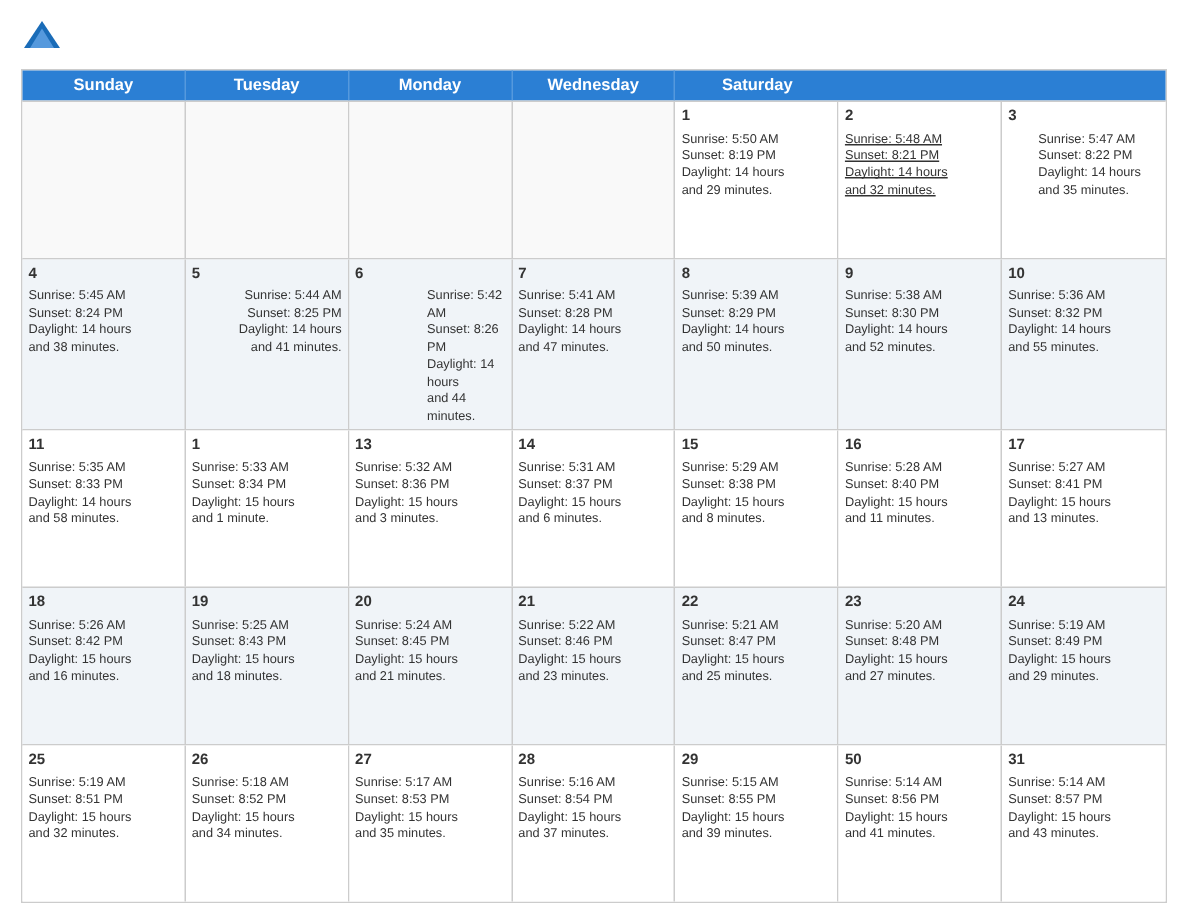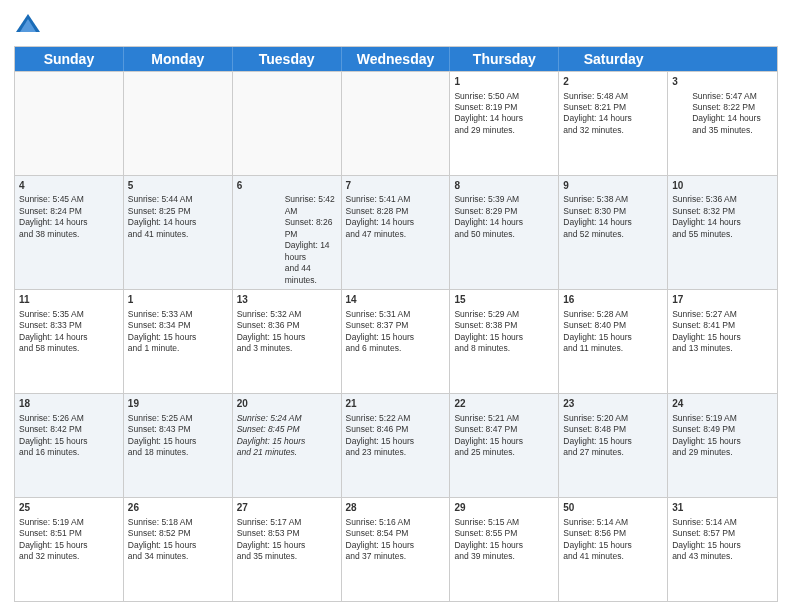--- a/index.html
+++ b/index.html
@@ -65,21 +65,21 @@
       flex-direction: column;
       border: 1px solid #ccc;
     }
     .cal-header {
       display: grid;
       grid-template-columns: repeat(7, 1fr);
       background: #2b7fd4;
     }
     .cal-header-cell {
       color: #fff;
-      font-size: 14px;
+      font-size: 11px;
       font-weight: bold;
       text-align: center;
       padding: 4px 2px;
       border-right: 1px solid #5599dd;
     }
     .cal-header-cell:last-child { border-right: none; }
     .cal-body {
       flex: 1;
       display: flex;
       flex-direction: column;
@@ -129,42 +129,41 @@
     </div>
     <div class="title-block">
       <div class="title-month"></div>
       <div class="title-location"></div>
     </div>
   </div>
 
   <div class="calendar">
     <div class="cal-header">
     <div class="cal-header-cell">Sunday</div>
+        <div class="cal-header-cell">Tuesday</div>
         <div class="cal-header-cell">Monday</div>
-        <div class="cal-header-cell">Tuesday</div>
         <div class="cal-header-cell">Wednesday</div>
-        <div class="cal-header-cell">Thursday</div>
         <div class="cal-header-cell">Saturday</div>
       </div>
     <div class="cal-body">
     <div class="cal-row">
           <div class="cal-cell empty"></div>
           <div class="cal-cell empty"></div>
           <div class="cal-cell empty"></div>
           <div class="cal-cell empty"></div>
           <div class="cal-cell">
             <div class="day-num">1</div>
             <div class="cell-text" style="white-space: pre-line;">Sunrise: 5:50 AM
 Sunset: 8:19 PM
 Daylight: 14 hours
 and 29 minutes.</div>
           </div>
           <div class="cal-cell">
             <div class="day-num">2</div>
-            <div class="cell-text" style="white-space: pre-line;">Sunrise: 5:48 AM
+            <div class="cell-text" style="white-space: pre-line; text-decoration: underline;">Sunrise: 5:48 AM
 Sunset: 8:21 PM
 Daylight: 14 hours
 and 32 minutes.</div>
           </div>
           <div class="cal-cell">
             <div class="day-num">3</div>
             <div class="cell-text" style="white-space: pre-line; margin-left: 20px;">Sunrise: 5:47 AM
 Sunset: 8:22 PM
 Daylight: 14 hours
 and 35 minutes.</div>
@@ -173,21 +172,21 @@
         <div class="cal-row">
           <div class="cal-cell alt">
             <div class="day-num">4</div>
             <div class="cell-text" style="white-space: pre-line;">Sunrise: 5:45 AM
 Sunset: 8:24 PM
 Daylight: 14 hours
 and 38 minutes.</div>
           </div>
           <div class="cal-cell alt">
             <div class="day-num">5</div>
-            <div class="cell-text" style="white-space: pre-line;">Sunrise: 5:44 AM
+            <div class="cell-text" style="white-space: pre-line; text-align: right;">Sunrise: 5:44 AM
 Sunset: 8:25 PM
 Daylight: 14 hours
 and 41 minutes.</div>
           </div>
           <div class="cal-cell alt">
             <div class="day-num">6</div>
             <div class="cell-text" style="white-space: pre-line; margin-left: 48px;">Sunrise: 5:42 AM
 Sunset: 8:26 PM
 Daylight: 14 hours
 and 44 minutes.</div>
@@ -282,21 +281,21 @@
           </div>
           <div class="cal-cell alt">
             <div class="day-num">19</div>
             <div class="cell-text" style="white-space: pre-line;">Sunrise: 5:25 AM
 Sunset: 8:43 PM
 Daylight: 15 hours
 and 18 minutes.</div>
           </div>
           <div class="cal-cell alt">
             <div class="day-num">20</div>
-            <div class="cell-text" style="white-space: pre-line; font-style: italic;">Sunrise: 5:24 AM
+            <div class="cell-text" style="white-space: pre-line;">Sunrise: 5:24 AM
 Sunset: 8:45 PM
 Daylight: 15 hours
 and 21 minutes.</div>
           </div>
           <div class="cal-cell alt">
             <div class="day-num">21</div>
             <div class="cell-text" style="white-space: pre-line;">Sunrise: 5:22 AM
 Sunset: 8:46 PM
 Daylight: 15 hours
 and 23 minutes.</div>

